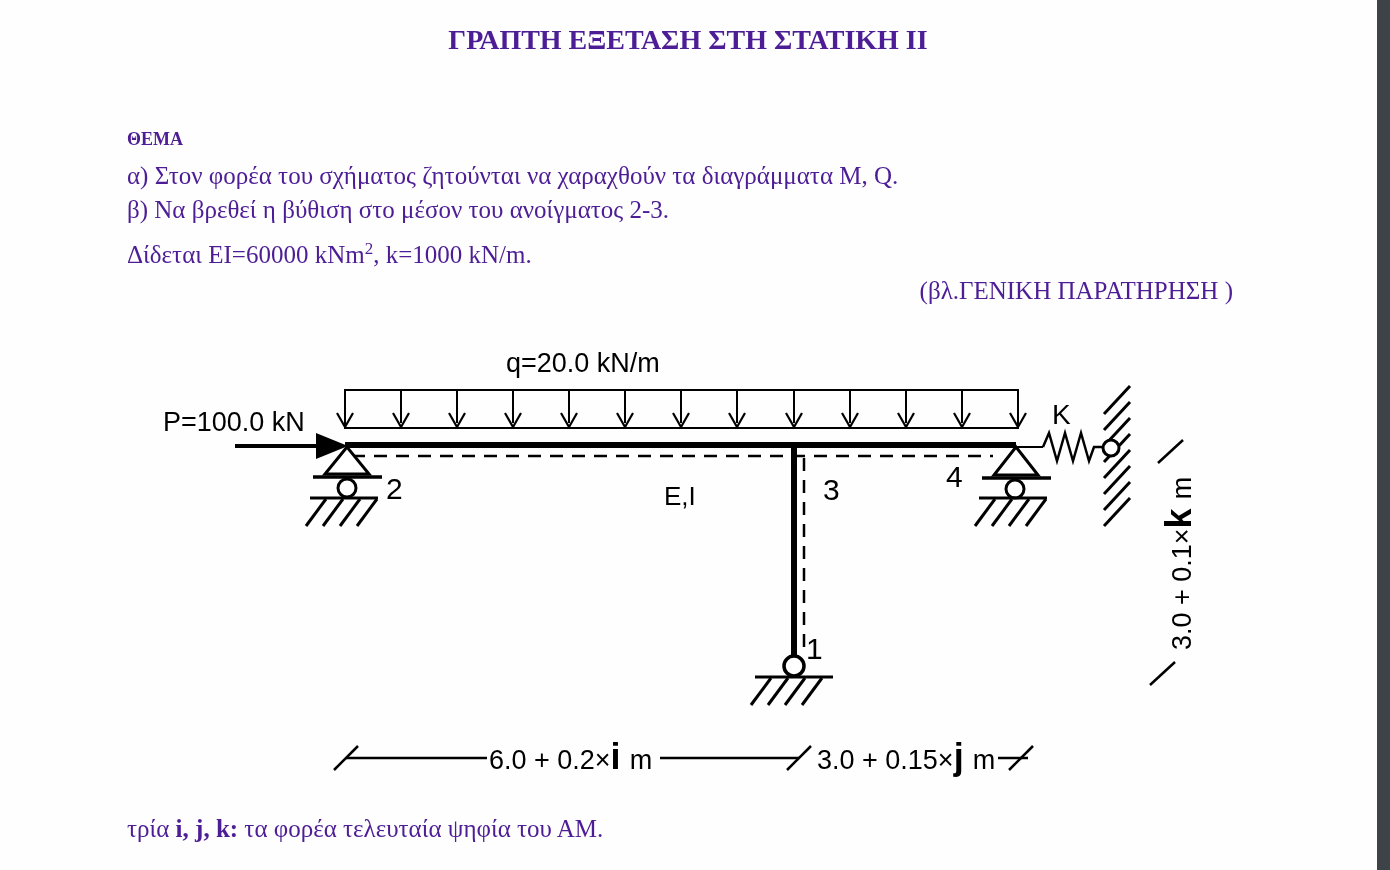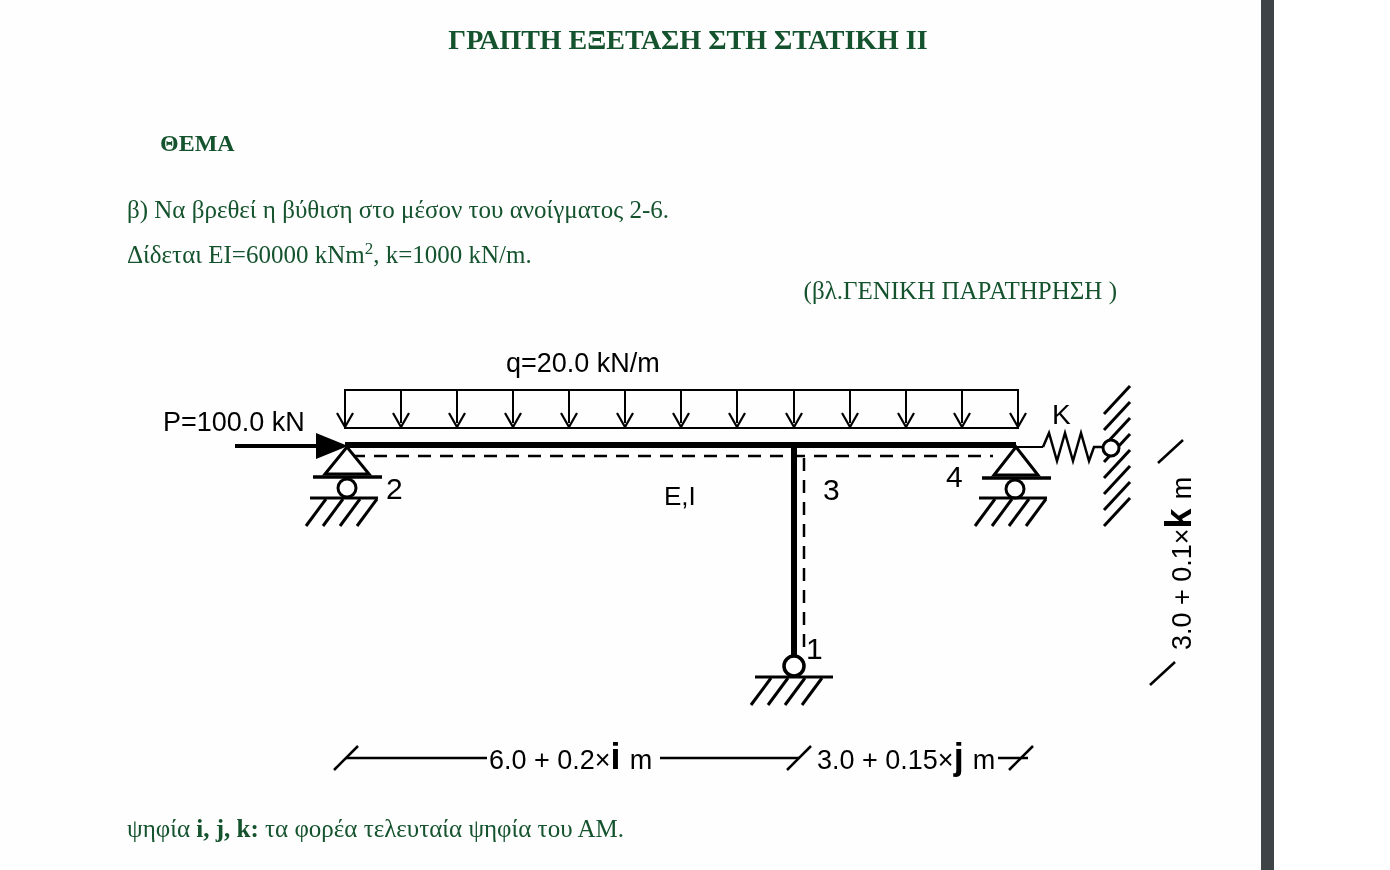--- a/index.html
+++ b/index.html
@@ -1,17 +1,17 @@
 <!DOCTYPE html>
 <html><head>
 <meta charset="utf-8">
 <style>
   html,body{margin:0;padding:0;background:#ffffff;}
-  #page{position:relative;width:1274px;height:870px;background:#fefefe;overflow:hidden;
-        font-family:"Liberation Serif", serif;color:#14532d;}
+  #page{position:relative;width:1390px;height:870px;background:#fefefe;overflow:hidden;
+        font-family:"Liberation Serif", serif;color:#4c1d95;}
   .abs{position:absolute;}
   .title-line{width:1376px;text-align:center;font-weight:bold;font-size:28px;line-height:1.15;}
   .body-line{font-size:25px;line-height:1.2;}
   .bold{font-weight:bold;}
   sup{font-size:17px;}
   #edge-strip{position:absolute;top:0;right:0;width:13px;height:870px;background:#3e4347;}
   svg text{font-family:"Liberation Sans", sans-serif;fill:#000;}
   .lbl27{font-size:27px;}
   .lbl26{font-size:26px;}
   .lbl28{font-size:28px;}
@@ -19,22 +19,23 @@
   .dimtext{font-size:27px;}
   .dimvar{font-size:36px;font-weight:bold;}
 </style>
 </head>
 <body>
 
 <div id="page">
 
   <div class="abs title-line" style="left:0;top:24px;">ΓΡΑΠΤΗ ΕΞΕΤΑΣΗ ΣΤΗ ΣΤΑΤΙΚΗ ΙΙ</div>
 
-  <div class="abs body-line bold" style="left:127px;top:129px;font-size:24px;margin-left:33px;">ΘΕΜΑ</div>
-  <div class="abs body-line" style="left:127px;top:195px;">β) Να βρεθεί η βύθιση στο μέσον του ανοίγματος 2-6.</div>
+  <div class="abs body-line bold" style="left:127px;top:129px;font-size:18px;">ΘΕΜΑ</div>
+  <div class="abs body-line" style="left:127px;top:161px;">α) Στον φορέα του σχήματος ζητούνται να χαραχθούν τα διαγράμματα M, Q.</div>
+  <div class="abs body-line" style="left:127px;top:195px;">β) Να βρεθεί η βύθιση στο μέσον του ανοίγματος 2-3.</div>
   <div class="abs body-line" style="left:127px;top:239px;"><span>Δίδεται EI=60000 kNm</span><sup>2</sup><span>, k=1000 kN/m.</span></div>
   <div class="abs body-line" style="right:157px;top:276px;text-align:center;">(βλ.ΓΕΝΙΚΗ ΠΑΡΑΤΗΡΗΣΗ )</div>
 
   <svg class="abs" style="left:0;top:0;" width="1390" height="870" viewBox="0 0 1390 870">
     <defs>
       <g id="qarrow">
         <line x1="0" y1="391" x2="0" y2="423" stroke="#000" stroke-width="2"></line>
         <polyline points="-8,413 0,427 8,413" fill="none" stroke="#000" stroke-width="2.2"></polyline>
       </g>
     </defs>
@@ -144,16 +145,16 @@
       <line x1="660" y1="758" x2="799" y2="758" stroke="#000" stroke-width="2.5"></line>
       <line x1="998" y1="758" x2="1028" y2="758" stroke="#000" stroke-width="2.5"></line>
       <line x1="334" y1="770" x2="358" y2="746" stroke="#000" stroke-width="2.5"></line>
       <line x1="787" y1="770" x2="811" y2="746" stroke="#000" stroke-width="2.5"></line>
       <line x1="1009" y1="770" x2="1033" y2="746" stroke="#000" stroke-width="2.5"></line>
       <text x="489" y="769" class="dimtext"><tspan>6.0 + 0.2×</tspan><tspan class="dimvar">i</tspan><tspan dx="9">m</tspan></text>
       <text x="817" y="769" class="dimtext"><tspan>3.0 + 0.15×</tspan><tspan class="dimvar">j</tspan><tspan dx="9">m</tspan></text>
     </g>
   </svg>
 
-  <div class="abs body-line" style="left:127px;top:814px;"><span>ψηφία </span><span class="bold">i, j, k:</span><span> τα φορέα τελευταία ψηφία του ΑΜ.</span></div>
+  <div class="abs body-line" style="left:127px;top:814px;"><span>τρία </span><span class="bold">i, j, k:</span><span> τα φορέα τελευταία ψηφία του ΑΜ.</span></div>
 
   <div id="edge-strip"></div>
 </div>
 
 </body></html>

